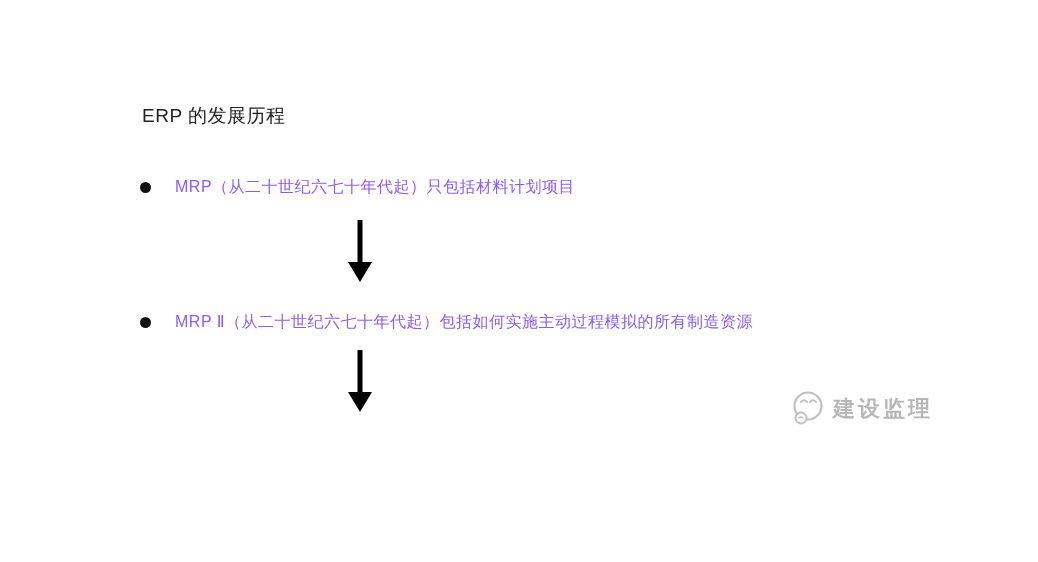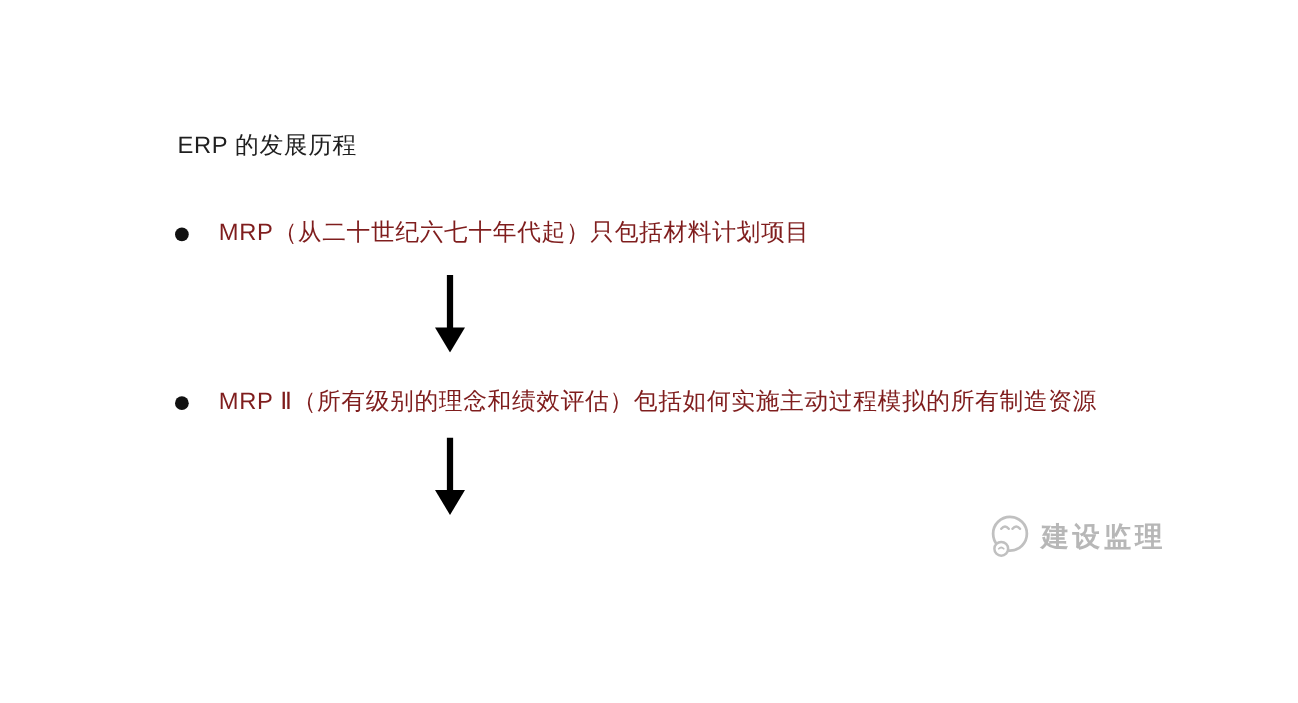--- a/index.html
+++ b/index.html
@@ -36,35 +36,35 @@
   .dot {
     display: inline-block;
     width: 11px;
     height: 11px;
     border-radius: 50%;
     background: #111111;
     margin-right: 24px;
     flex: 0 0 auto;
   }
   .bullet-text {
-    font-size: 19px;
+    font-size: 16px;
     line-height: 26px;
     letter-spacing: 0.5px;
-    color: #7f1d1d;
+    color: #8b5cf6;
   }
   .arrow {
     position: absolute;
     left: 347px;
     width: 26px;
     height: 62px;
   }
   .watermark {
     position: absolute;
     left: 791px;
-    top: 411px;
+    top: 390px;
     display: flex;
     align-items: center;
     z-index: 5;
     opacity: 0.72;
     pointer-events: none;
     justify-content: space-between;
   }
   .watermark-icon {
     width: 34px;
     height: 38px;
@@ -91,21 +91,21 @@
     <span class="bullet-text">MRP（从二十世纪六七十年代起）只包括材料计划项目</span>
   </div>
 
   <svg class="arrow" style="top:220px" viewBox="0 0 26 62">
     <rect x="10.5" y="0" width="5" height="44" fill="#000000"></rect>
     <polygon points="1,42 25,42 13,62" fill="#000000"></polygon>
   </svg>
 
   <div class="bullet-row" style="top:309px">
     <span class="dot"></span>
-    <span class="bullet-text">MRP Ⅱ（所有级别的理念和绩效评估）包括如何实施主动过程模拟的所有制造资源</span>
+    <span class="bullet-text">MRP Ⅱ（从二十世纪六七十年代起）包括如何实施主动过程模拟的所有制造资源</span>
   </div>
 
   <svg class="arrow" style="top:350px" viewBox="0 0 26 62">
     <rect x="10.5" y="0" width="5" height="44" fill="#000000"></rect>
     <polygon points="1,42 25,42 13,62" fill="#000000"></polygon>
   </svg>
 
 
   <div class="watermark">
     <svg class="watermark-icon" viewBox="0 0 34 38">

